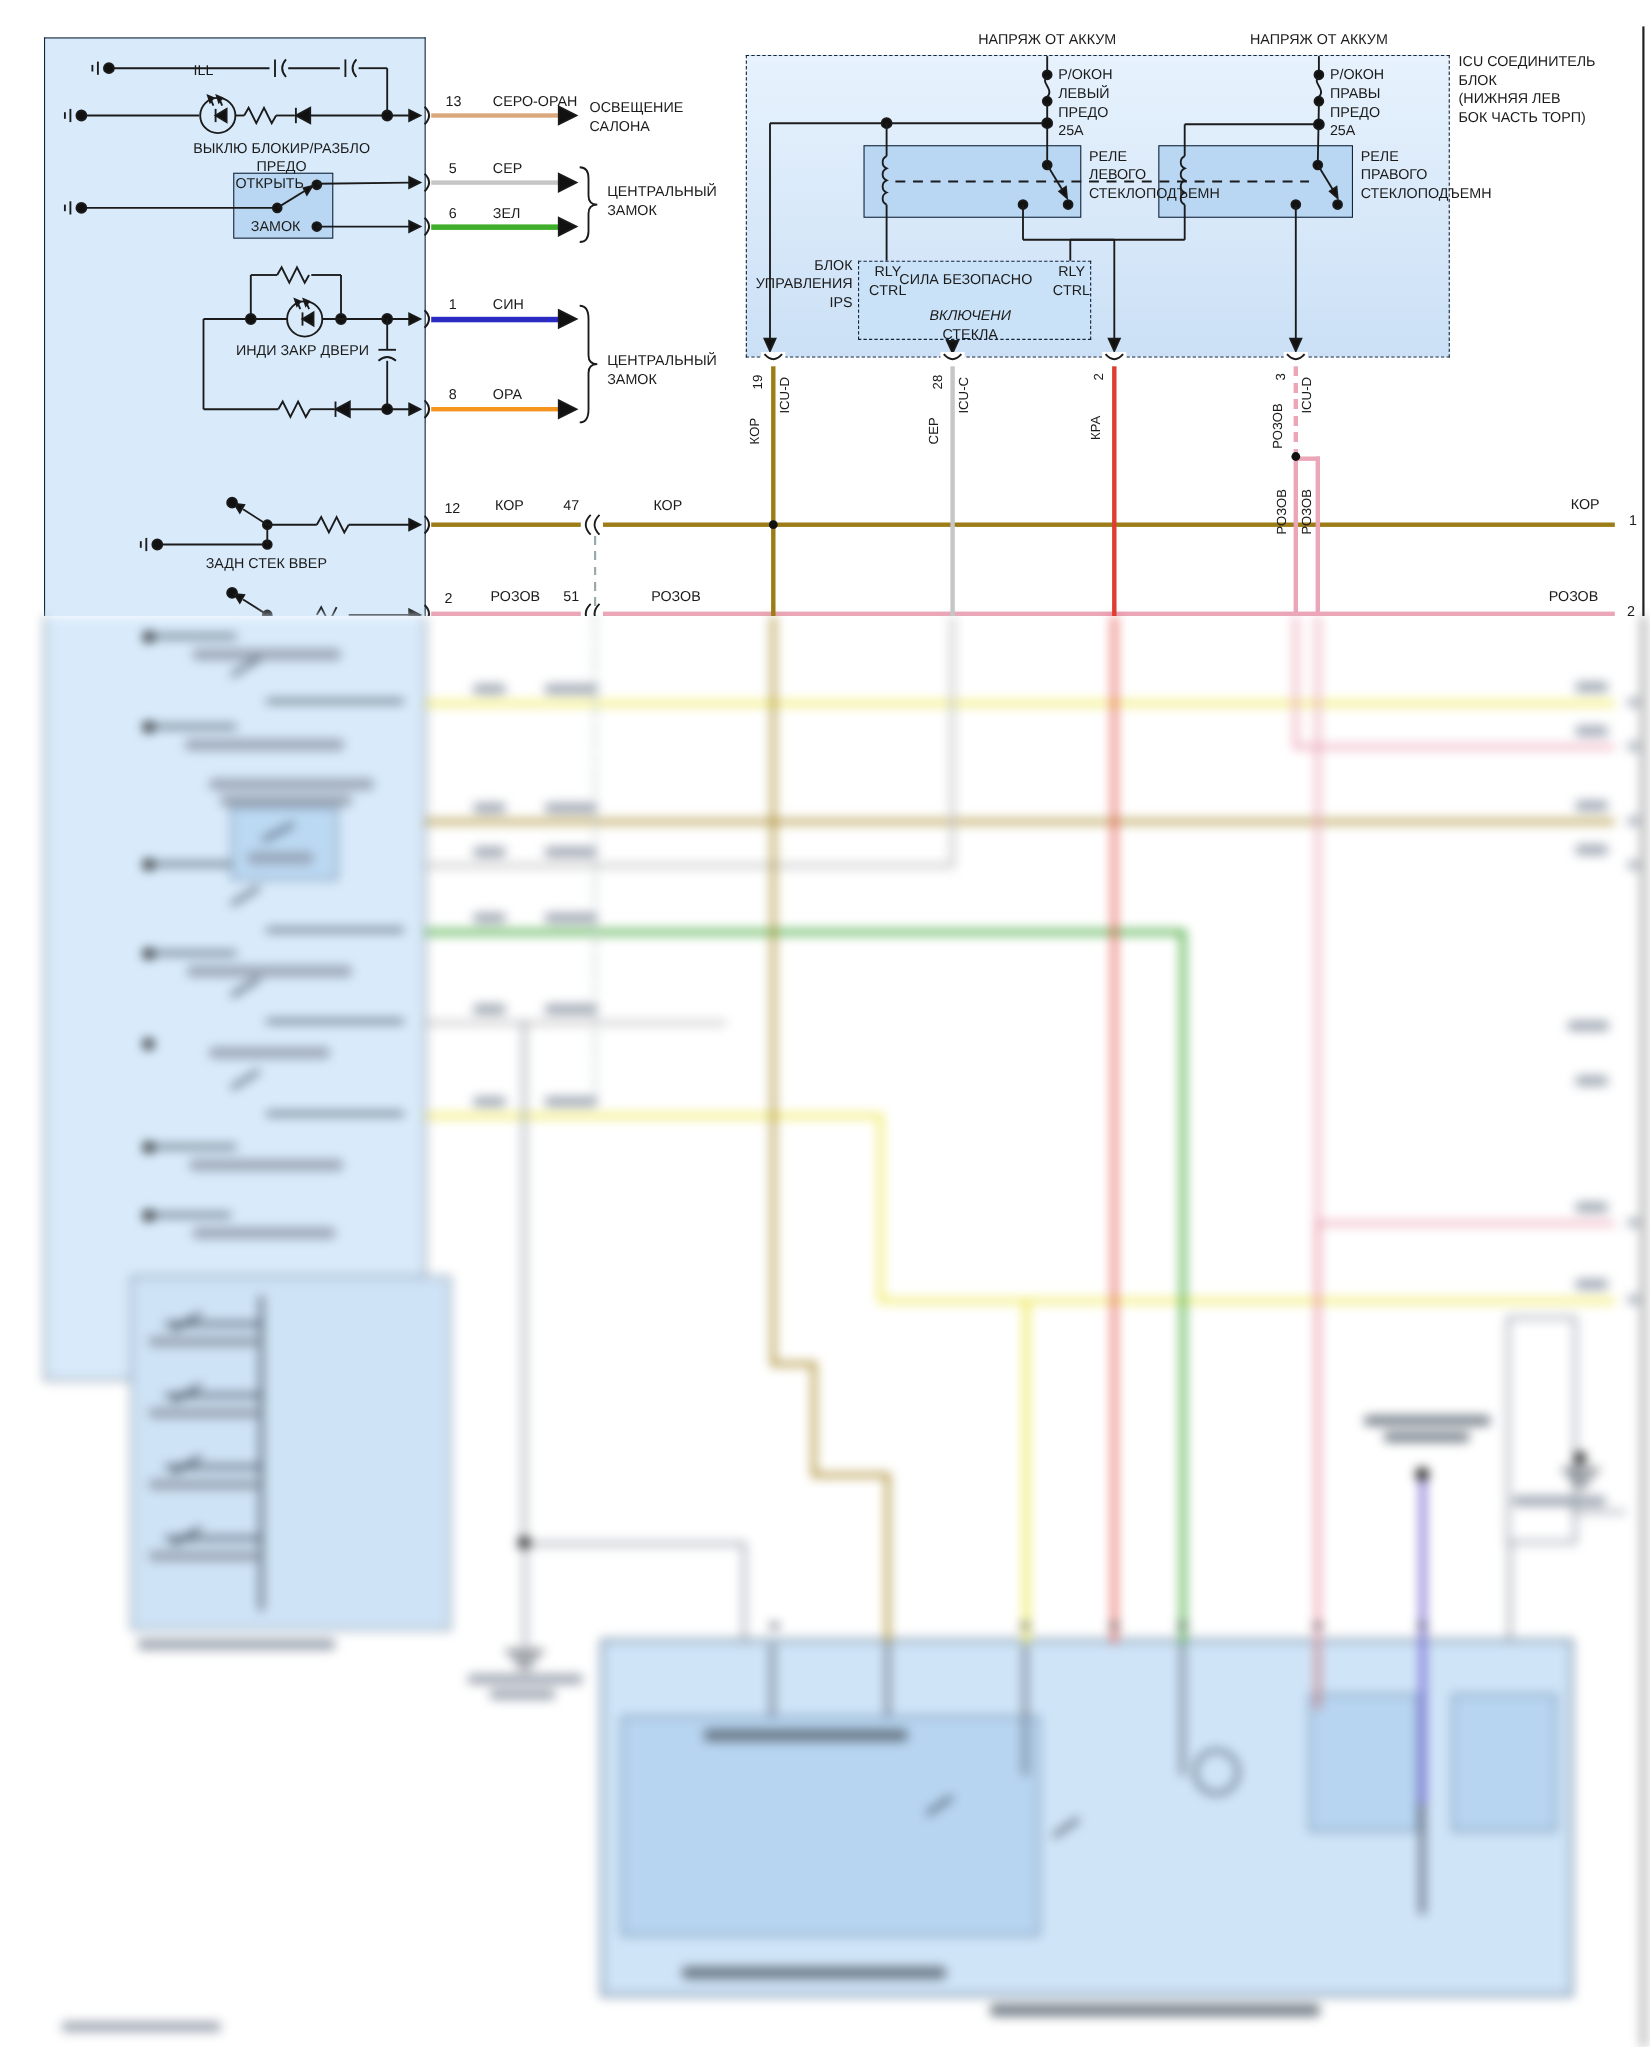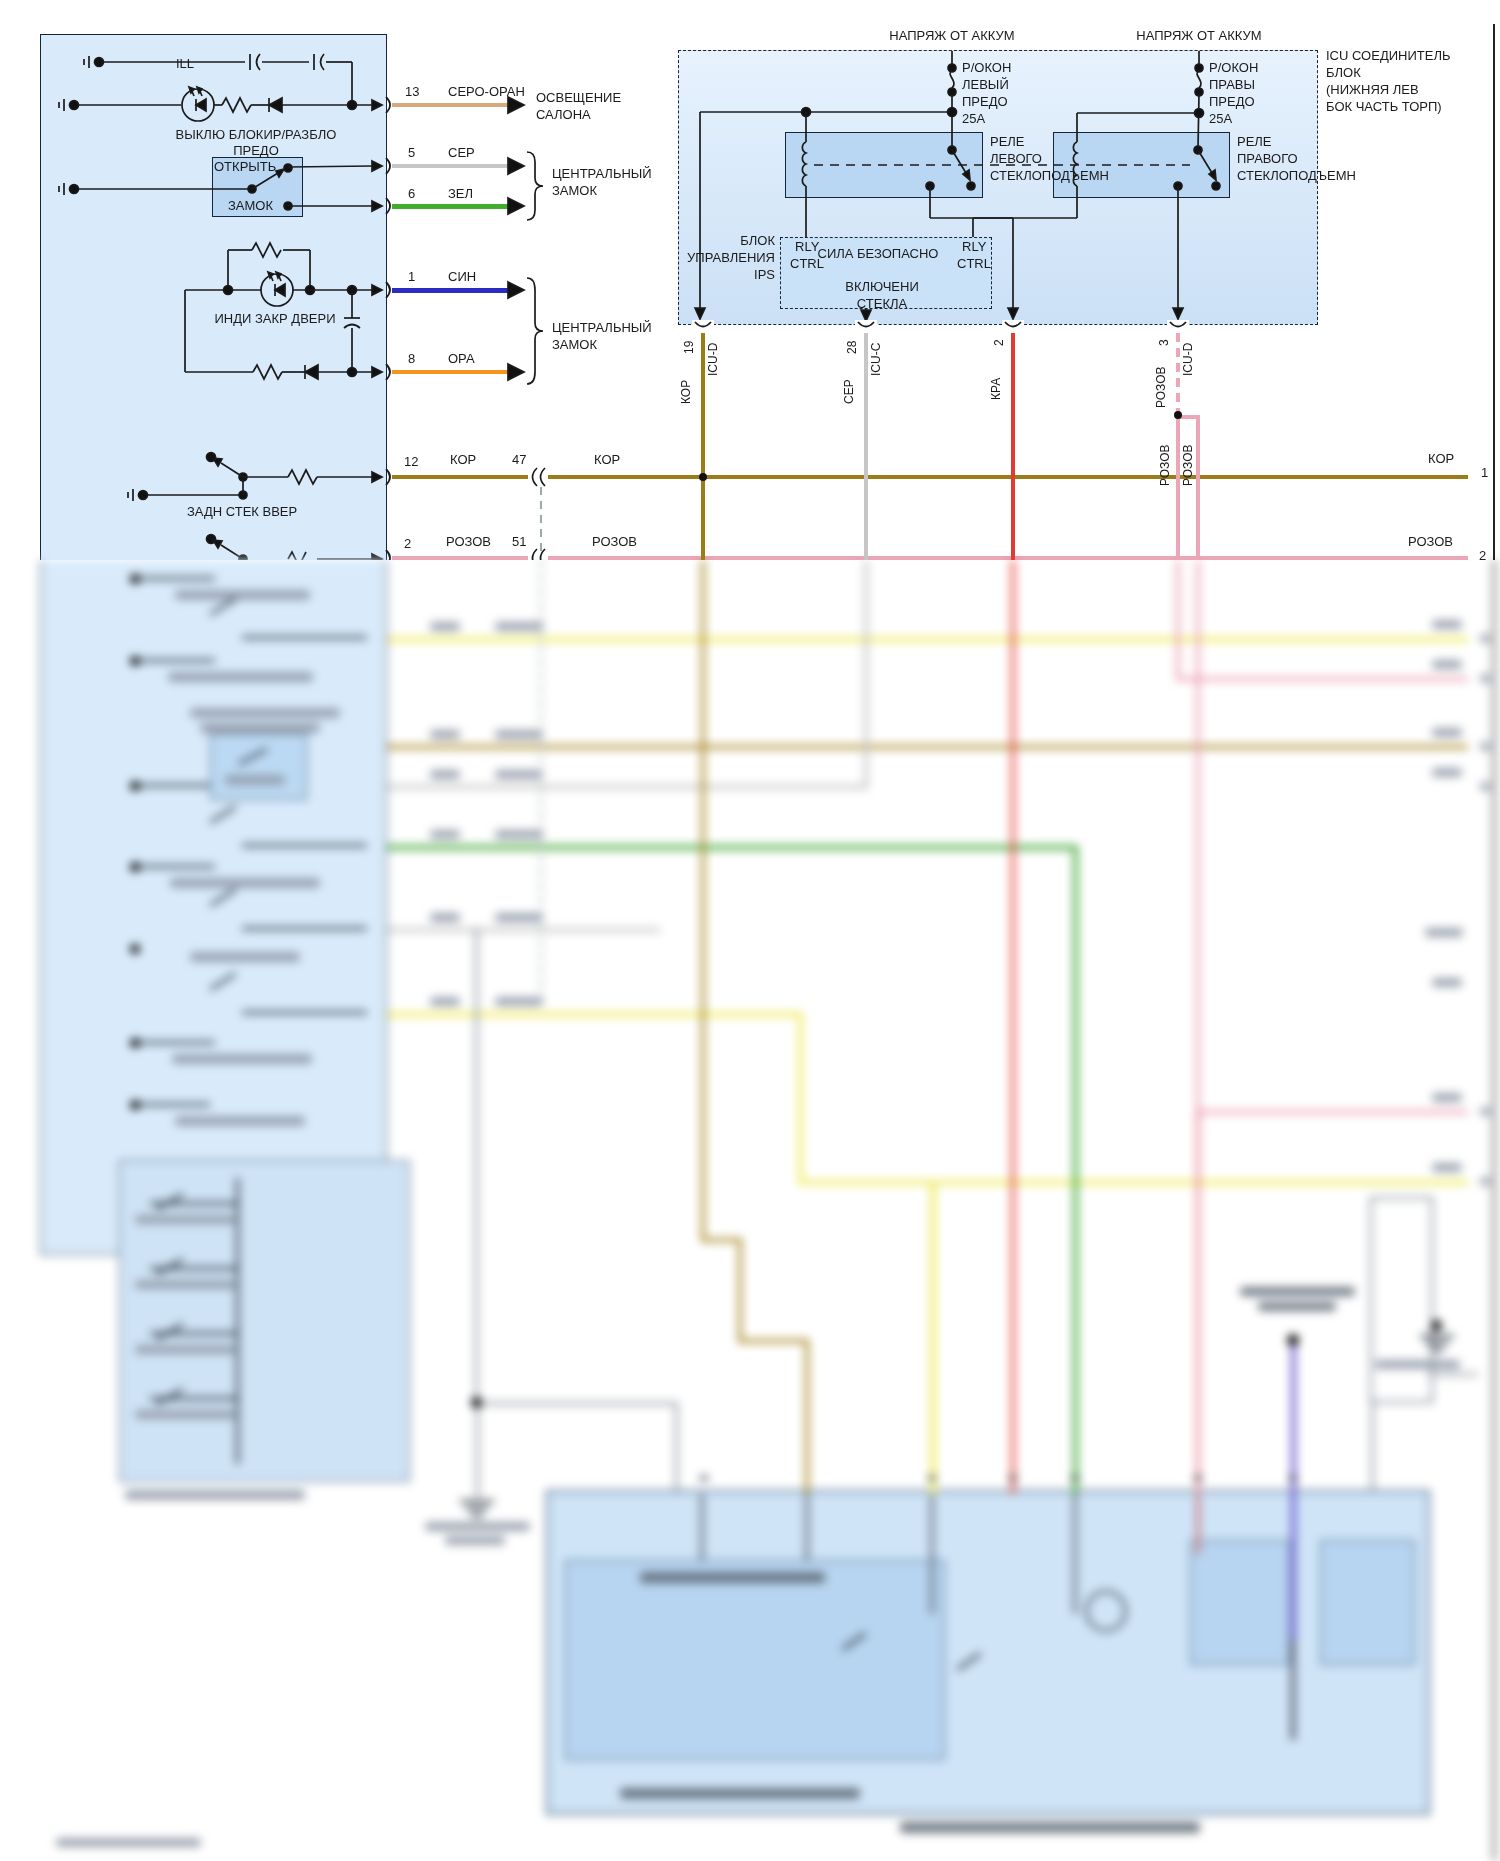--- a/index.html
+++ b/index.html
@@ -337,21 +337,21 @@
   <div class="lbl" style="left:1237px;top:151px;">ПРАВОГО</div>
   <div class="lbl" style="left:1237px;top:168px;">СТЕКЛОПОДЪЕМН</div>
   <div class="lbl right" style="left:660px;top:233px;width:115px;">БЛОК</div>
   <div class="lbl right" style="left:660px;top:250px;width:115px;">УПРАВЛЕНИЯ</div>
   <div class="lbl right" style="left:660px;top:267px;width:115px;">IPS</div>
   <div class="lbl" style="left:795px;top:239px;">RLY</div>
   <div class="lbl" style="left:790px;top:256px;">CTRL</div>
   <div class="lbl center" style="left:812px;top:246px;width:132px;">СИЛА БЕЗОПАСНО</div>
   <div class="lbl" style="left:962px;top:239px;">RLY</div>
   <div class="lbl" style="left:957px;top:256px;">CTRL</div>
-  <div class="lbl center" style="left:816px;top:279px;width:132px;">ВКЛЮЧЕНИ</div>
+  <div class="lbl center" style="left:816px;top:279px;width:132px;font-style:italic;">ВКЛЮЧЕНИ</div>
   <div class="lbl center" style="left:816px;top:296px;width:132px;">СТЕКЛА</div>
   <div class="lbl" style="left:1326px;top:48px;">ICU СОЕДИНИТЕЛЬ</div>
   <div class="lbl" style="left:1326px;top:65px;">БЛОК</div>
   <div class="lbl" style="left:1326px;top:82px;">(НИЖНЯЯ ЛЕВ</div>
   <div class="lbl" style="left:1326px;top:99px;">БОК ЧАСТЬ ТОРП)</div>
 
   <div class="vlbl" style="left:682px;top:328px;height:26px;">19</div>
   <div class="vlbl" style="left:706px;top:328px;height:48px;">ICU-D</div>
   <div class="vlbl" style="left:679px;top:362px;height:42px;">КОР</div>
   <div class="vlbl" style="left:845px;top:328px;height:26px;">28</div>

